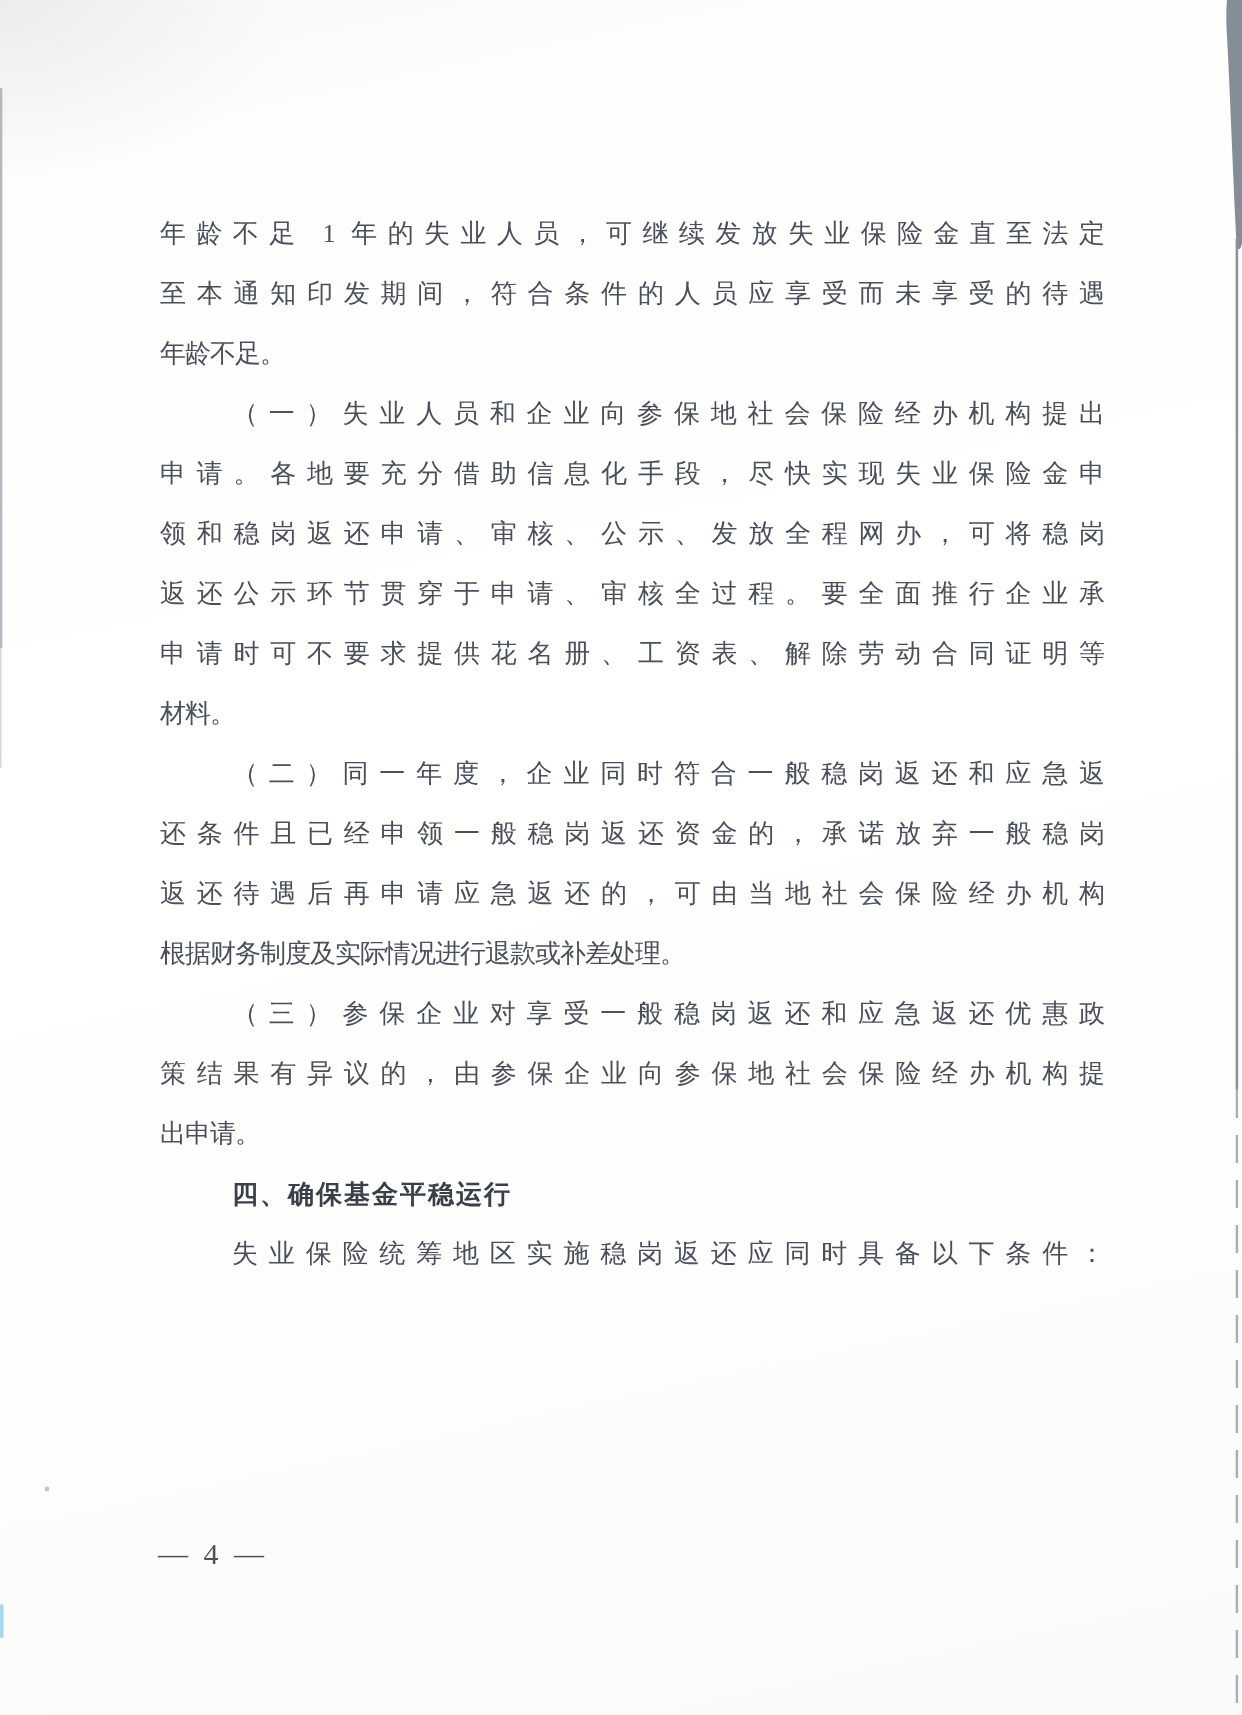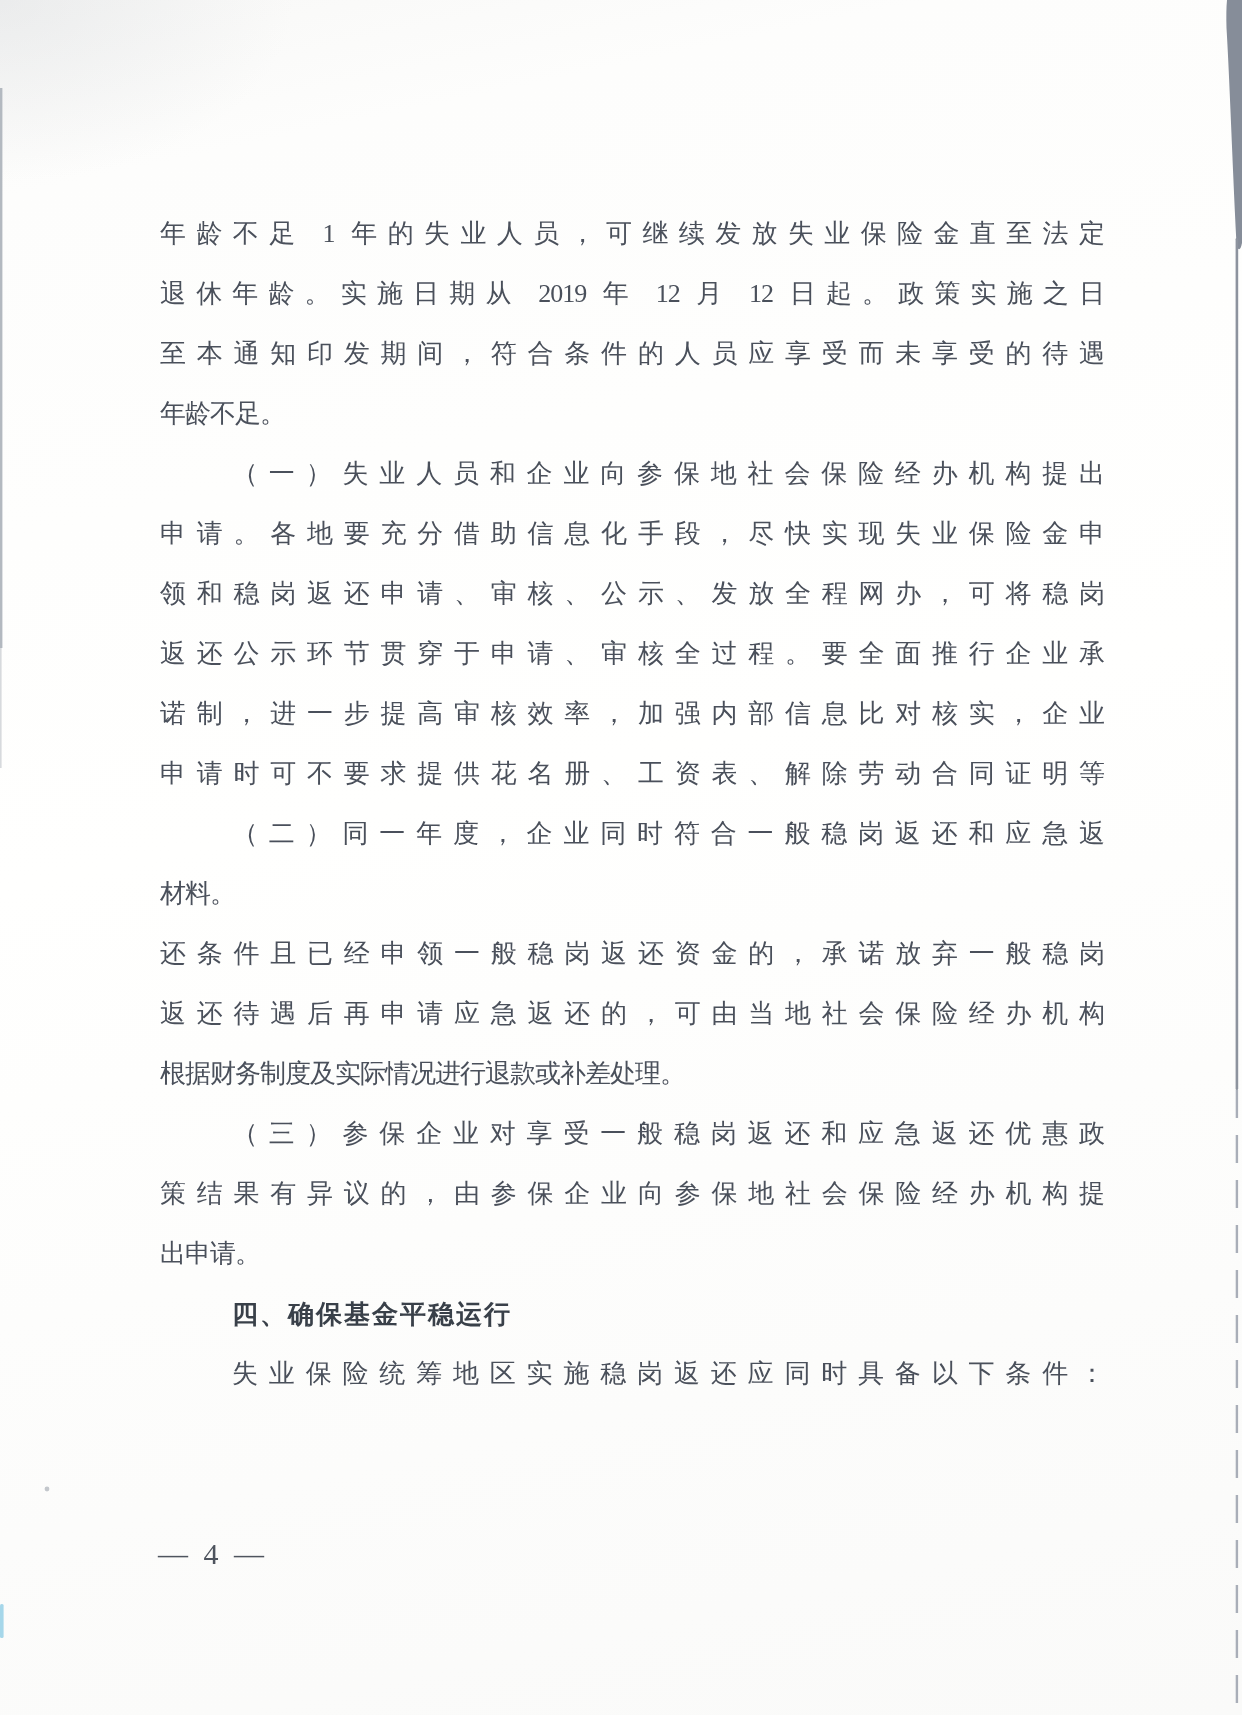--- a/index.html
+++ b/index.html
@@ -79,31 +79,29 @@
     <rect x="0" y="88" width="2.4" height="560" fill="#b3b9c0"></rect>
     <rect x="0" y="648" width="1.6" height="120" fill="#d7dadd"></rect>
 
     <rect x="0" y="1604" width="3.6" height="34" rx="1.5" fill="#a6d7ea"></rect>
 
     <circle cx="47" cy="1489" r="2.4" fill="#c3c7cc"></circle>
   </svg>
 
   <div class="text-block">
       <div class="line j">年龄不足 1 年的失业人员，可继续发放失业保险金直至法定</div>
-      <div class="line j">退休年龄。实施日期从 2019 年 12 月 12 日起。政策实施之日</div>
       <div class="line j">至本通知印发期间，符合条件的人员应享受而未享受的待遇</div>
       <div class="line">年龄不足。</div>
       <div class="line j i">（一）失业人员和企业向参保地社会保险经办机构提出</div>
       <div class="line j">申请。各地要充分借助信息化手段，尽快实现失业保险金申</div>
       <div class="line j">领和稳岗返还申请、审核、公示、发放全程网办，可将稳岗</div>
       <div class="line j">返还公示环节贯穿于申请、审核全过程。要全面推行企业承</div>
-      <div class="line j">诺制，进一步提高审核效率，加强内部信息比对核实，企业</div>
       <div class="line j">申请时可不要求提供花名册、工资表、解除劳动合同证明等</div>
+      <div class="line">材料。</div>
       <div class="line j i">（二）同一年度，企业同时符合一般稳岗返还和应急返</div>
-      <div class="line">材料。</div>
       <div class="line j">还条件且已经申领一般稳岗返还资金的，承诺放弃一般稳岗</div>
       <div class="line j">返还待遇后再申请应急返还的，可由当地社会保险经办机构</div>
       <div class="line">根据财务制度及实际情况进行退款或补差处理。</div>
       <div class="line j i">（三）参保企业对享受一般稳岗返还和应急返还优惠政</div>
       <div class="line j">策结果有异议的，由参保企业向参保地社会保险经办机构提</div>
       <div class="line">出申请。</div>
       <div class="line i h">四、确保基金平稳运行</div>
       <div class="line j i">失业保险统筹地区实施稳岗返还应同时具备以下条件：</div>
     </div>
 

